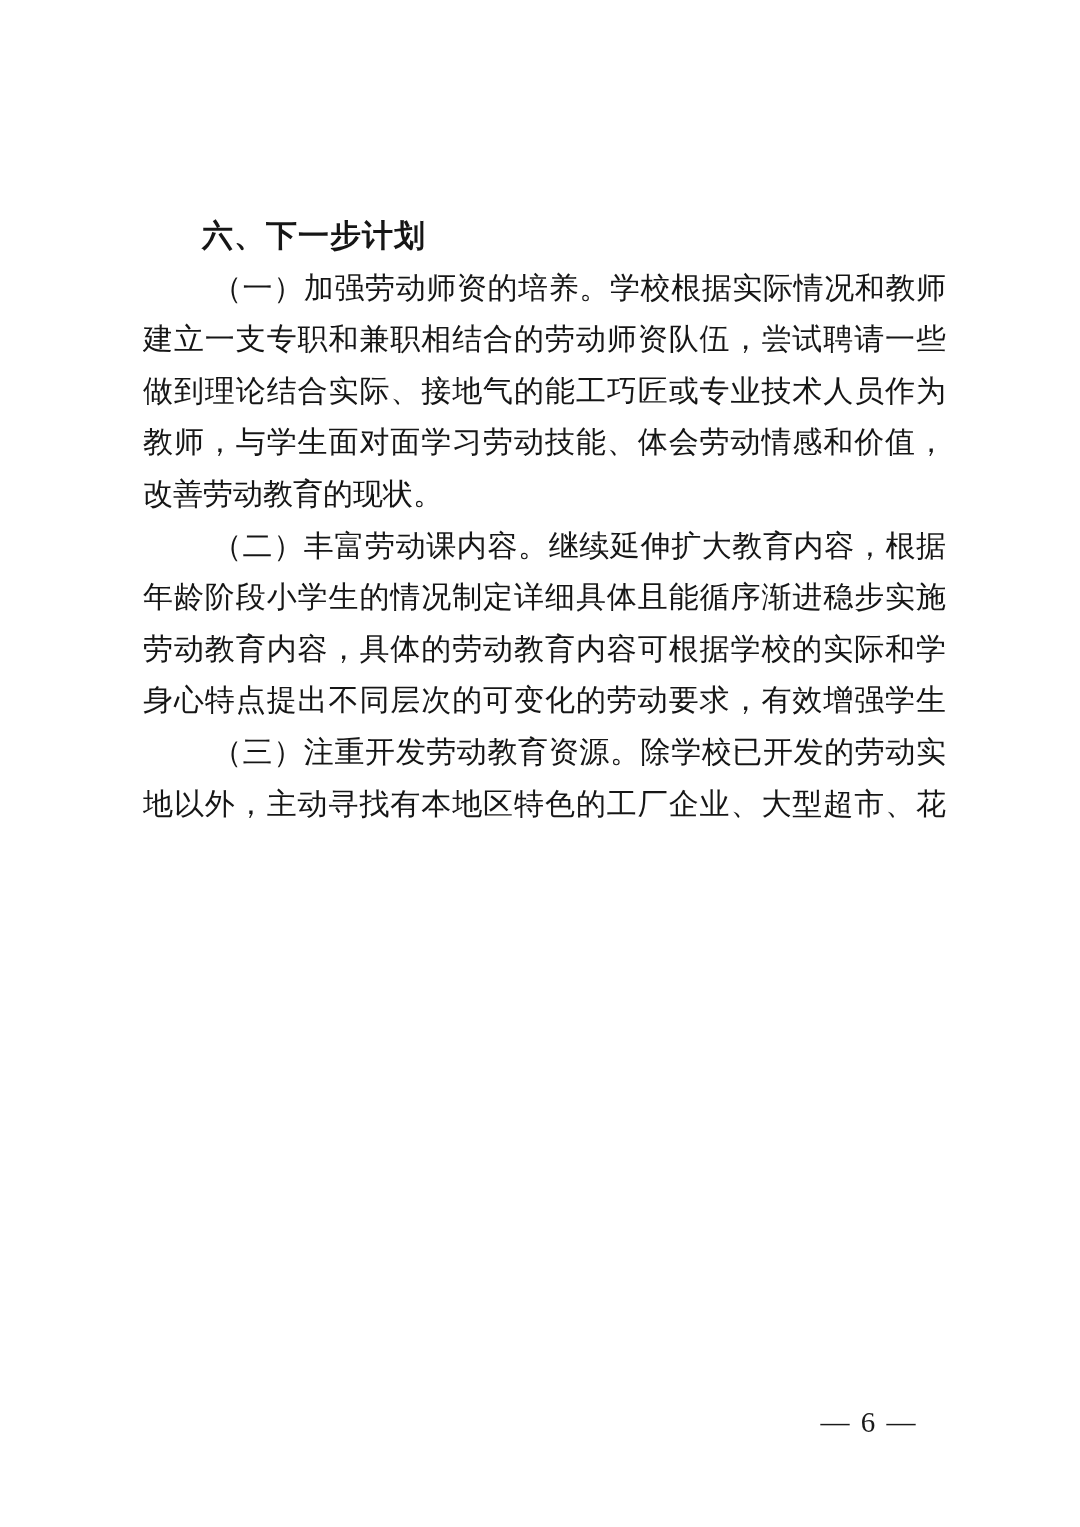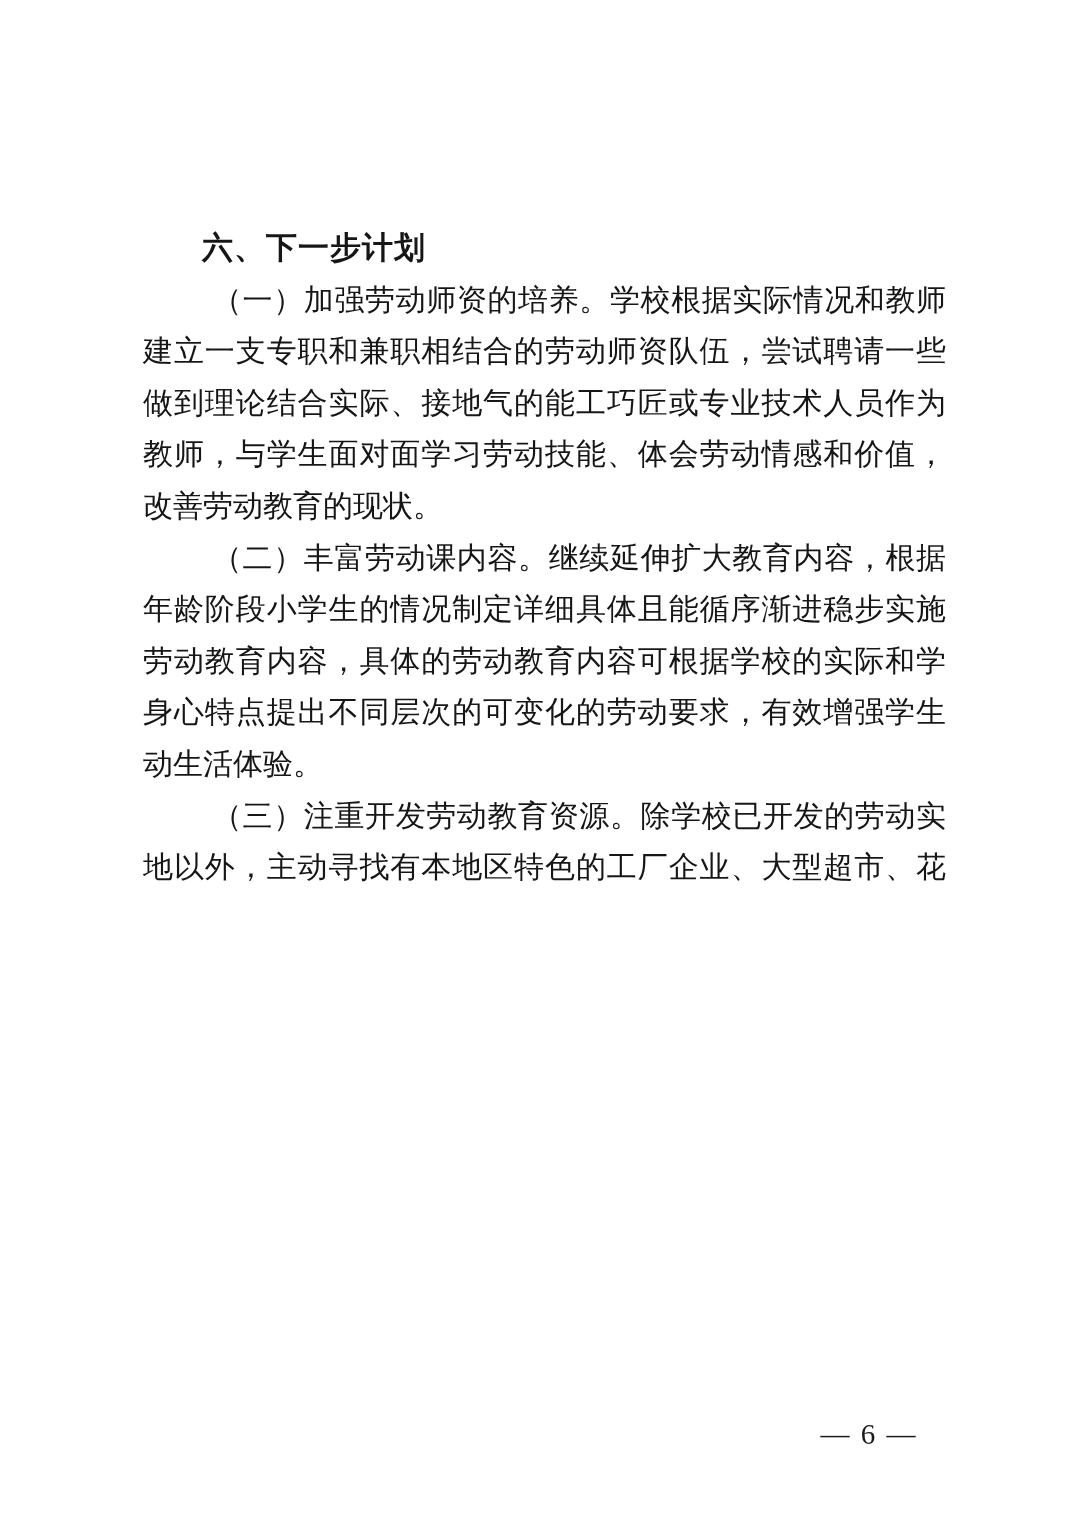--- a/index.html
+++ b/index.html
@@ -11,21 +11,21 @@
     height: 1527px;
     background: #ffffff;
     position: relative;
     overflow: hidden;
     font-family: "Liberation Serif", "DejaVu Serif", serif;
     color: #161616;
   }
   .page {
     position: absolute;
     left: 0;
-    top: 16px;
+    top: 4px;
     width: 1080px;
     height: 1362px;
     background: #ffffff;
     border-radius: 16px;
   }
   .doc-body {
     position: absolute;
     left: 143px;
     top: 206px;
     width: 803px;
@@ -85,21 +85,20 @@
           <div class="line">建立一支专职和兼职相结合的劳动师资队伍，尝试聘请一些能够</div>
           <div class="line">做到理论结合实际、接地气的能工巧匠或专业技术人员作为兼任</div>
           <div class="line">教师，与学生面对面学习劳动技能、体会劳动情感和价值，以此</div>
           <div class="line last">改善劳动教育的现状。</div>
         </div>
         <div class="paragraph">
           <div class="line first">（二）丰富劳动课内容。继续延伸扩大教育内容，根据不同</div>
           <div class="line">年龄阶段小学生的情况制定详细具体且能循序渐进稳步实施的</div>
           <div class="line">劳动教育内容，具体的劳动教育内容可根据学校的实际和学生的</div>
           <div class="line">身心特点提出不同层次的可变化的劳动要求，有效增强学生的劳</div>
-          <div class="line last">动生活体验。</div>
         </div>
         <div class="paragraph">
           <div class="line first">（三）注重开发劳动教育资源。除学校已开发的劳动实践基</div>
           <div class="line">地以外，主动寻找有本地区特色的工厂企业、大型超市、花卉苗</div>
         </div>
       </div>
   </div>
 
   <div class="page-footer">— 6 —</div>
 

